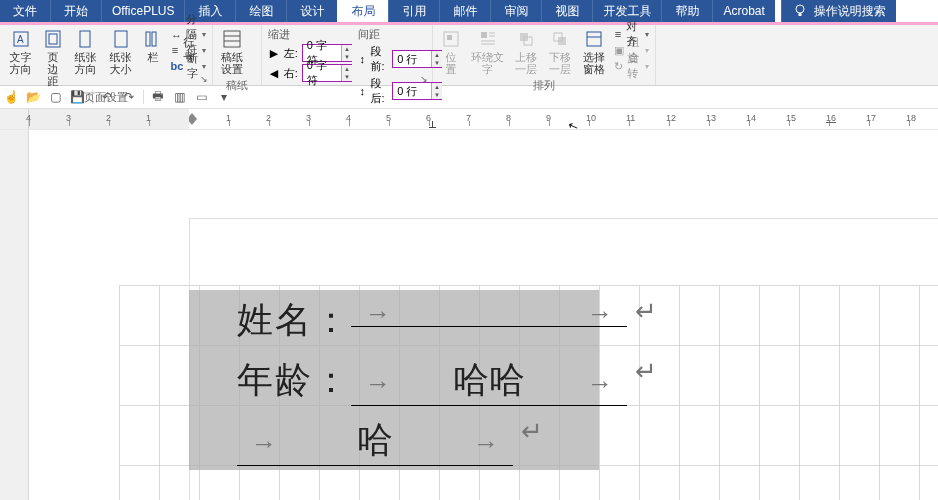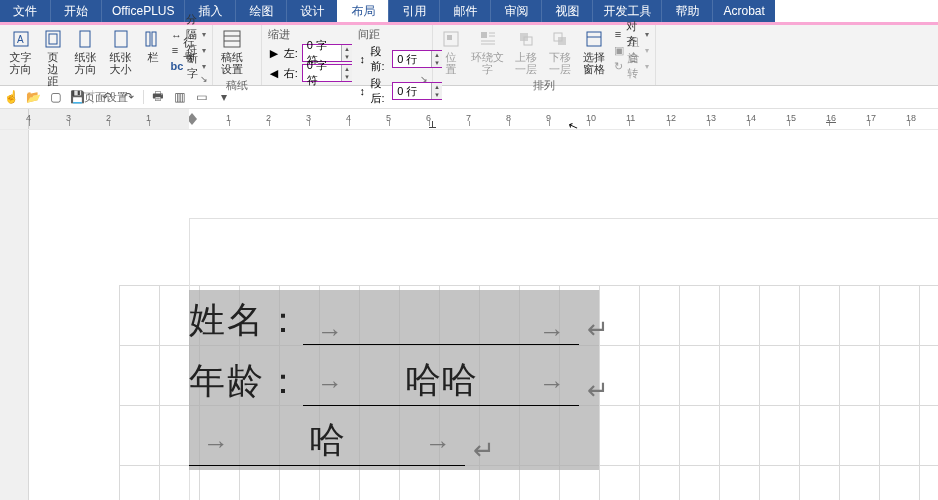--- a/index.html
+++ b/index.html
@@ -55,21 +55,21 @@
   .cursor-tip { position: absolute; border: 1px solid #888; background: #fff; font-size: 11px; padding: 1px 4px; color: #333; white-space: nowrap; }
 
   
   .doc-wrap { flex: 1; position: relative; display: flex; background: #fff; overflow: hidden; }
   .vruler { width: 28px; background: #f0f0f0; border-right: 1px solid #d8d8d8; }
   .canvas { flex: 1; position: relative; background: #fff; }
   .page-edge { position: absolute; left: 160px; top: 88px; width: 770px; border-left: 1px solid #e0e0e0; border-top: 1px solid #e0e0e0; height: 380px; }
   
   .hgrid, .vgrid { position: absolute; background: #d9d9d9; }
   .selection { position: absolute; background: #ababab; opacity: 0.7; }
-  .form-line { position: absolute; display: flex; align-items: flex-end; font-family: SimSun, serif; }
+  .form-line { position: absolute; display: flex; align-items: flex-start; font-family: SimSun, serif; margin-left: 48px; }
   .form-label { font-size: 36px; color: #222; letter-spacing: 2px; }
   .underline-field { border-bottom: 1.5px solid #000; display: inline-flex; align-items: center; justify-content: space-between; padding: 0 8px; }
   .tab-arrow { font-size: 26px; color: #777; padding: 0 6px; }
   .ret-mark { font-size: 26px; color: #777; padding-left: 8px; }
   .field-text { font-size: 36px; color: #222; }
 </style>
 </head>
 <body>
 
 <div class="app">
@@ -82,20 +82,27 @@
     <div class="tab inactive">绘图</div>
     <div class="tab inactive">设计</div>
     <div class="tab active">布局</div>
     <div class="tab inactive">引用</div>
     <div class="tab inactive">邮件</div>
     <div class="tab inactive">审阅</div>
     <div class="tab inactive">视图</div>
     <div class="tab inactive">开发工具</div>
     <div class="tab inactive">帮助</div>
     <div class="tab inactive">Acrobat</div>
+    <div class="tab help-search">
+      <svg class="bulb" viewBox="0 0 16 16">
+          <circle cx="8" cy="6" r="4" fill="none" stroke="#fff" stroke-width="1"></circle>
+          <rect x="6.5" y="10" width="3" height="3" fill="#fff"></rect>
+        </svg>
+      <span>操作说明搜索</span>
+    </div>
   </div>
 
   <div class="ribbon">
 
     <div class="group" style="width:200px">
       <div class="group-body">
         <div class="bigbtn">
           <svg class="icon" viewBox="0 0 20 20">
               <rect x="3" y="3" width="14" height="14" fill="none" stroke="#2b579a"></rect>
               <text x="6" y="14" font-size="10" fill="#2b579a">A</text>

